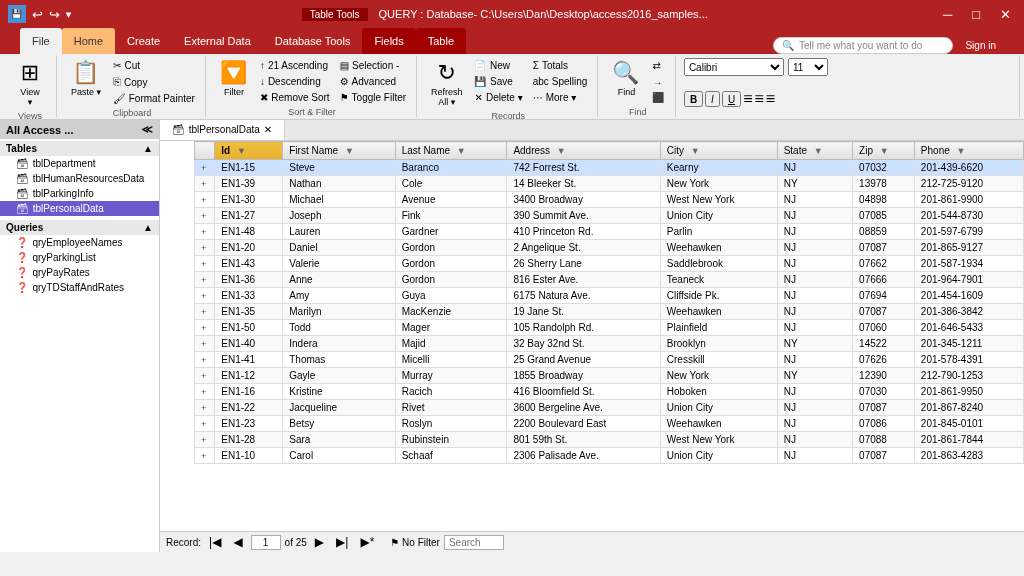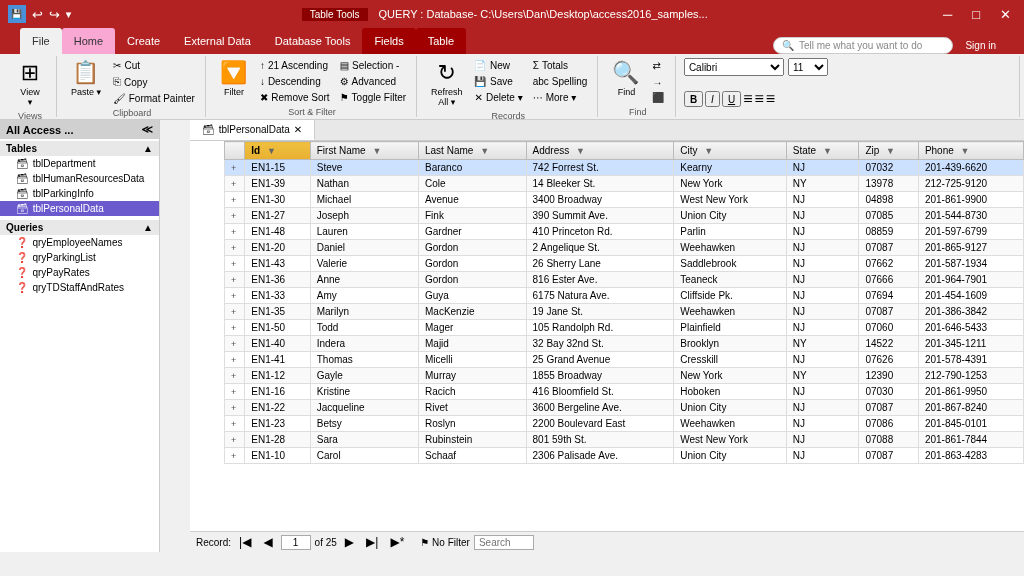--- a/index.html
+++ b/index.html
@@ -21,21 +21,21 @@
     .ribbon-group { display: flex; flex-direction: column; border-right: 1px solid #ccc; padding: 2px 6px; min-width: fit-content; }
     .ribbon-group-title { font-size: 9px; color: #555; text-align: center; margin-top: auto; padding-top: 2px; }
     .ribbon-group-content { display: flex; gap: 2px; align-items: flex-start; flex: 1; }
     .ribbon-btn-large { display: flex; flex-direction: column; align-items: center; padding: 2px 6px; cursor: pointer; border-radius: 3px; font-size: 9px; min-width: 40px; }
     .ribbon-btn-large .icon { font-size: 22px; margin-bottom: 1px; }
     .ribbon-btn-small { display: flex; align-items: center; gap: 3px; padding: 2px 4px; cursor: pointer; border-radius: 2px; font-size: 10px; white-space: nowrap; }
     .ribbon-col { display: flex; flex-direction: column; gap: 1px; }
     .search-bar { background: white; border: 1px solid #ccc; border-radius: 12px; padding: 2px 8px; display: flex; align-items: center; gap: 4px; font-size: 10px; color: #888; width: 180px; }
 
     
-    .main-area { display: flex; height: calc(576px - 28px - 26px - 92px - 22px); gap: 30px; }
+    .main-area { display: flex; height: calc(576px - 28px - 26px - 92px - 22px); }
 
     
     .sidebar { width: 160px; background: white; border-right: 1px solid #ccc; overflow-y: auto; }
     .sidebar-header { background: #d0d0d0; padding: 3px 6px; font-weight: bold; font-size: 11px; display: flex; justify-content: space-between; align-items: center; }
     .sidebar-section { padding: 2px 0; }
     .sidebar-section-header { display: flex; justify-content: space-between; align-items: center; padding: 2px 6px; background: #e8e8e8; font-weight: bold; font-size: 10px; cursor: pointer; }
     .sidebar-item { padding: 2px 6px 2px 16px; font-size: 10px; cursor: pointer; display: flex; align-items: center; gap: 4px; }
     .sidebar-item.active { background: #6a5acd; color: white; }
     .sidebar-item .item-icon { font-size: 10px; }
 
@@ -81,21 +81,21 @@
   </div>
   <div class="title-bar-right">
     <span class="win-btn">─</span>
     <span class="win-btn">□</span>
     <span class="win-btn">✕</span>
   </div>
 </div>
 
 <div style="background:#b22222; display:flex; align-items:flex-end; height:26px; padding:0 20px;">
   <div class="ribbon-tab active">File</div>
-  <div class="ribbon-tab active" style="background:#f9a8d4; color:#333; border-radius:3px 3px 0 0;text-align:center;">Home</div>
+  <div class="ribbon-tab active" style="background:#fdba74; color:#333; border-radius:3px 3px 0 0;text-align:center;">Home</div>
   <div class="ribbon-tab">Create</div>
   <div class="ribbon-tab">External Data</div>
   <div class="ribbon-tab">Database Tools</div>
   <div class="ribbon-tab" style="background:#a00000; border-radius:3px 3px 0 0;">Fields</div>
   <div class="ribbon-tab" style="background:#a00000; border-radius:3px 3px 0 0;">Table</div>
   <div style="flex:1; display:flex; align-items:center; justify-content:flex-end; padding-right:8px;">
     <div class="search-bar">
       <span>🔍</span>
       <span>Tell me what you want to do</span>
     </div>

